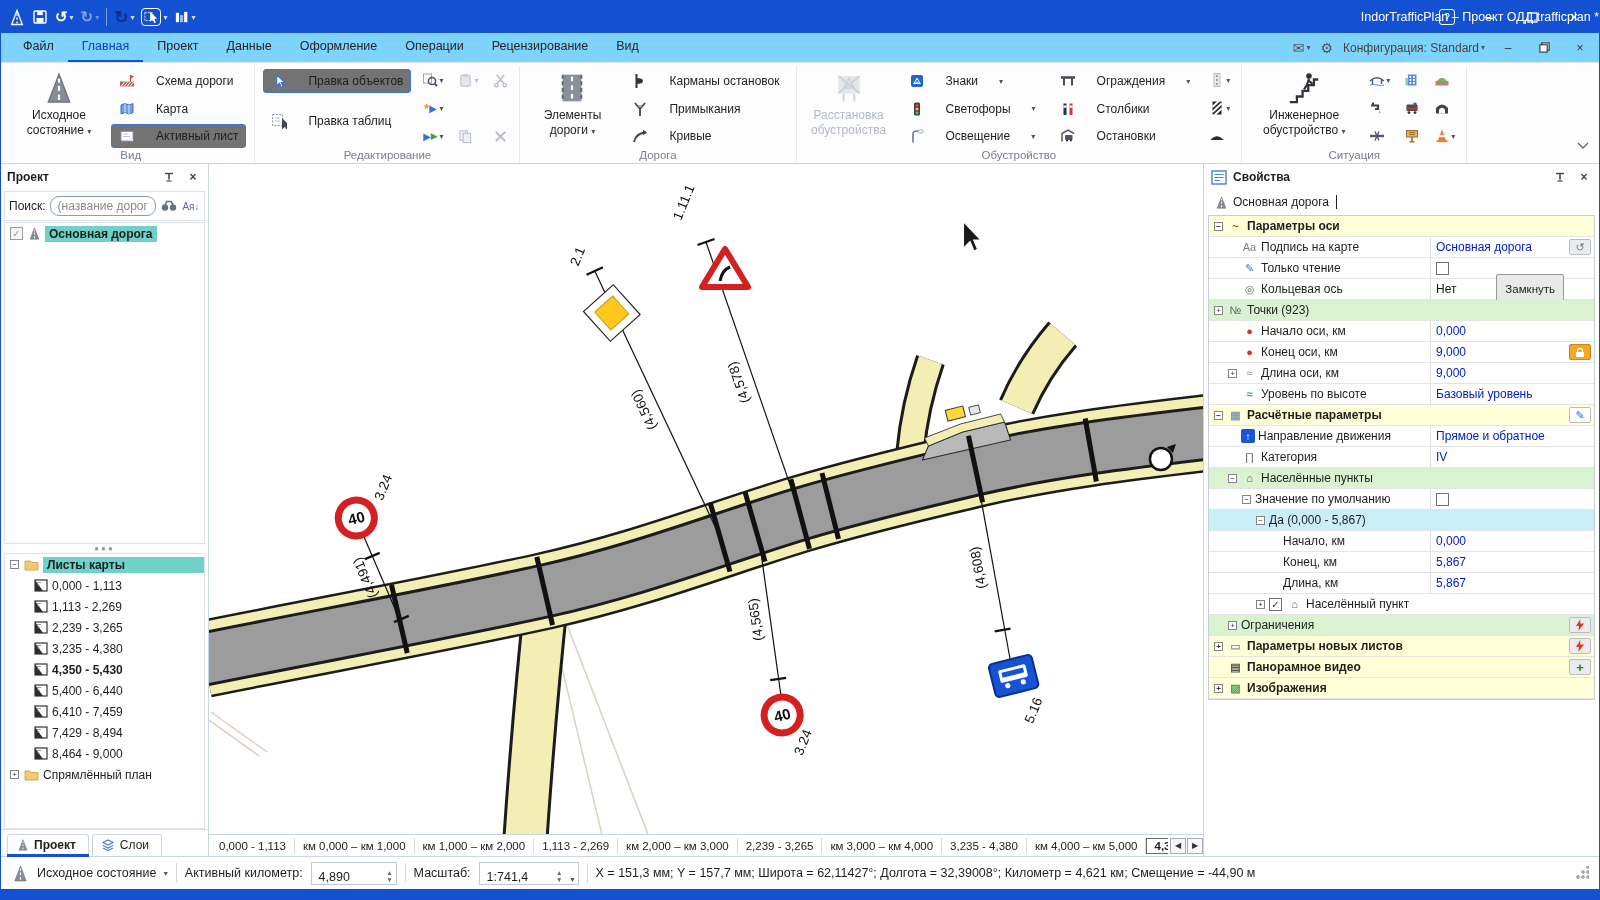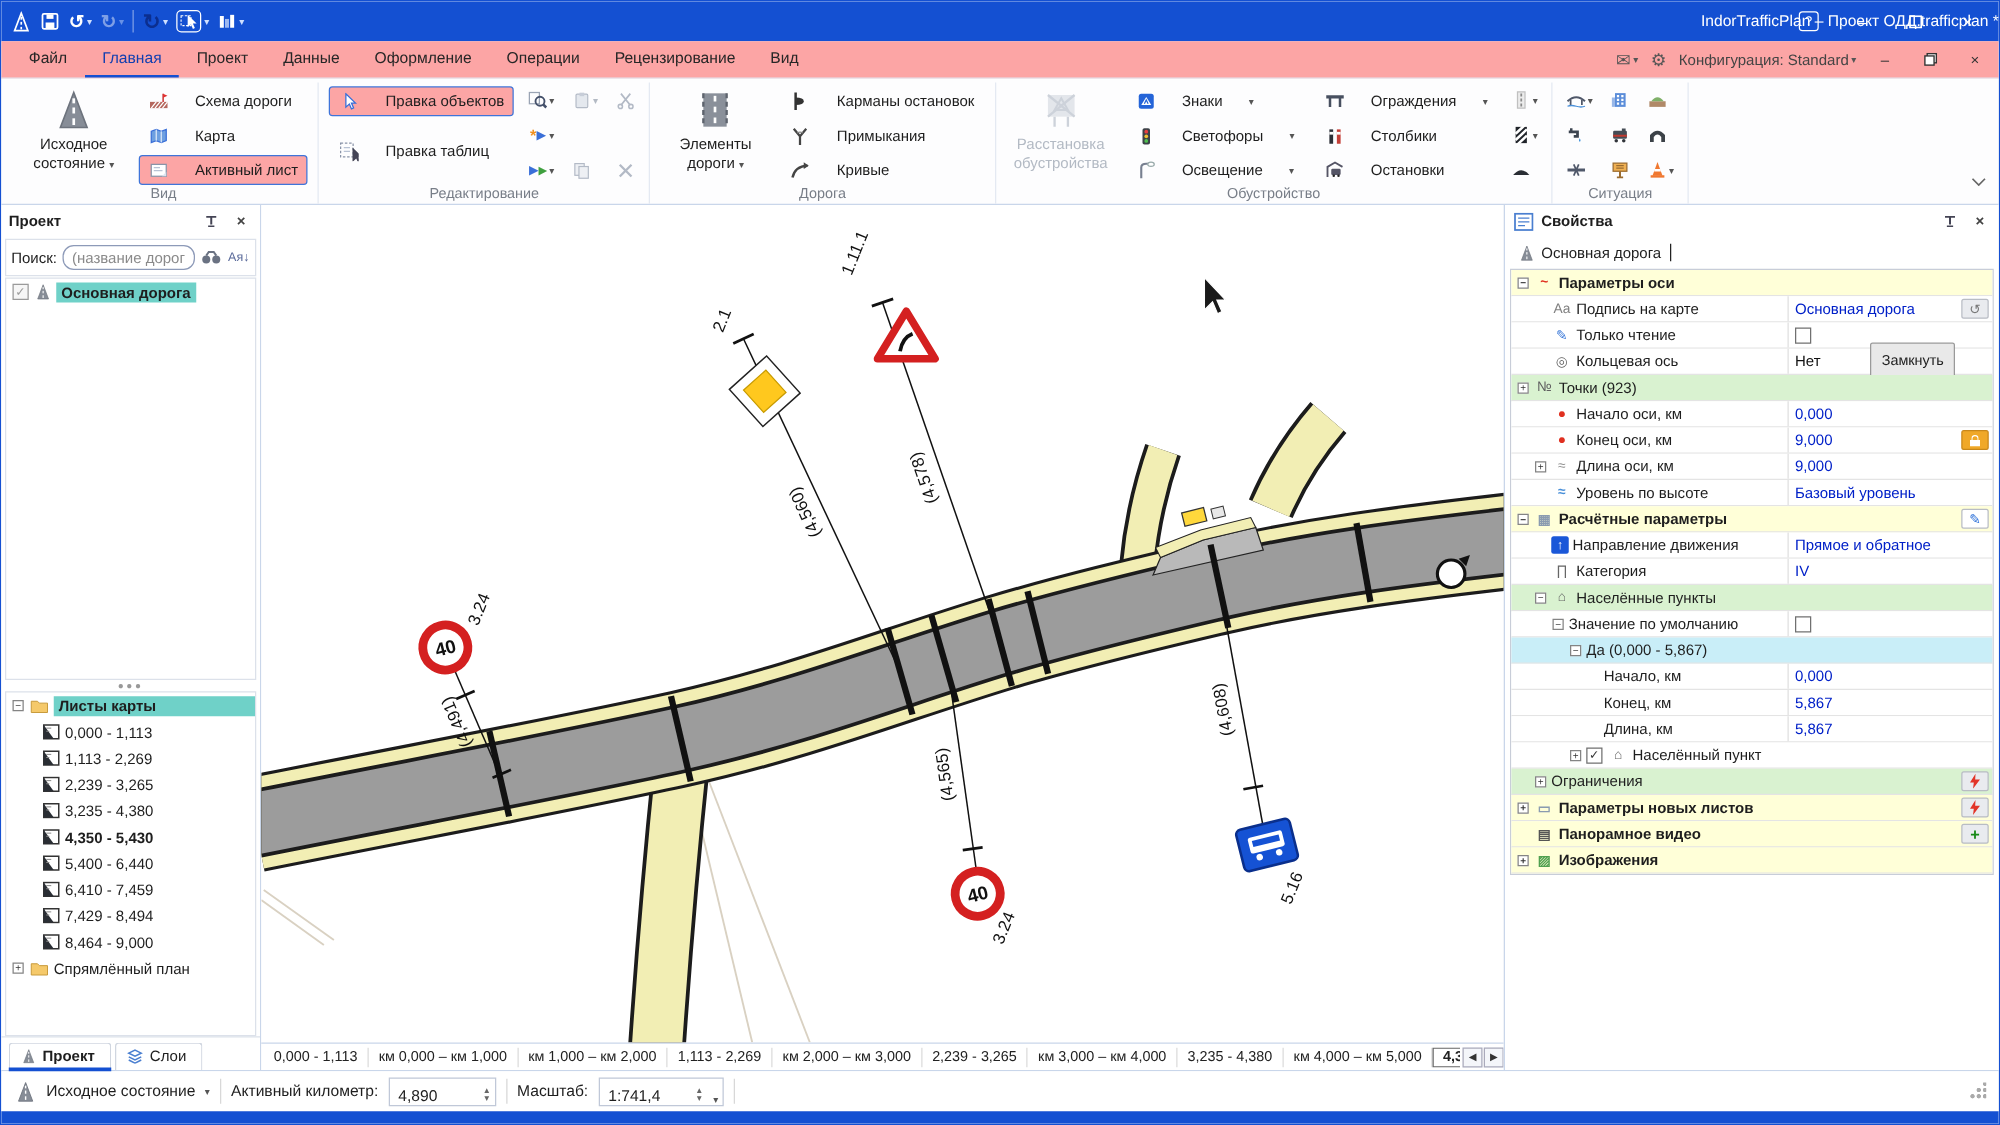--- a/index.html
+++ b/index.html
@@ -22,38 +22,38 @@
   .qbox { border:1.3px solid #fff; border-radius:4px; padding:1px 2px; display:flex; align-items:center; }
   .title-center { position:absolute; left:0; right:0; text-align:right; font-size:12.5px; pointer-events:none; }
   .win-controls { margin-left:auto; display:flex; align-items:center; z-index:2; }
   .wbtn { width:42px; height:28px; display:flex; align-items:center; justify-content:center; font-size:14px; color:#fff; }
   .helpbox { width:16px; height:16px; border:1.2px solid #fff; border-radius:3px; font-size:10px; display:flex; align-items:center; justify-content:center; margin-right:14px; }
   .undo-glyph { font-size:15px; font-weight:bold; }
   .dim { opacity:.45; }
   .darkarrow { color:#0b2e8f; font-size:17px; font-weight:bold; }
 
   
-  .menubar { height:30px; background:#fca5a5; border-bottom:1px solid #dfe6f2; display:flex; align-items:stretch; padding:0 8px; position:relative; }
+  .menubar { height:30px; background:#7dd3fc; border-bottom:1px solid #dfe6f2; display:flex; align-items:stretch; padding:0 8px; position:relative; }
   .menu-tabs { display:flex; align-items:stretch; }
   .menu-tab { padding:6px 14px 4px 14px; font-size:12.5px; color:#262626; border-bottom:2px solid transparent; }
   .menu-tab.active { color:#123fb0; border-bottom:2px solid #1450d2; }
   .menu-right { position:absolute; right:6px; top:0; height:29px; display:flex; align-items:center; gap:10px; color:#444; }
   .menu-right .glyph { font-size:14px; color:#555; }
   .mwbtn { width:26px; display:flex; justify-content:center; color:#333; }
 
   
   .ribbon { height:101px; background:#fdfdfe; border-bottom:1px solid #c9d6ea; display:flex; padding:3px 4px 0 6px; position:relative; }
   .rgroup { position:relative; padding:2px 8px 16px 8px; border-right:1px solid #e4e9f2; display:flex; gap:8px; align-items:flex-start; }
   .rgroup-label { position:absolute; bottom:2px; left:0; right:0; text-align:center; color:#787e88; font-size:11.5px; }
   .bigbtn { width:88px; display:flex; flex-direction:column; align-items:center; text-align:center; gap:3px; padding:3px 2px; border-radius:4px; }
   .bigbtn .blabel { line-height:1.25; }
   .chev { font-size:8px; color:#555; }
   .smallcol { display:flex; flex-direction:column; justify-content:space-between; height:80px; padding-top:1px; }
   .sbtn { display:flex; align-items:center; gap:21px; padding:2px 7px; border-radius:3px; border:1px solid transparent; height:24px; white-space:nowrap; }
-  .sbtn.active { border-color:#3f74d9; background:#fca5a5; }
+  .sbtn.active { border-color:#3f74d9; background:#737373; }
   .iconcol { display:flex; flex-direction:column; justify-content:space-between; height:80px; }
   .iconbtn { height:24px; display:flex; align-items:center; gap:1px; padding:0 3px; border-radius:3px; }
   .ic { width:16px; height:16px; display:inline-flex; align-items:center; justify-content:center; flex:0 0 auto; }
   .disabled-btn { color:#b3bac4; }
   .ribbon-collapse { position:absolute; right:10px; bottom:14px; color:#666; }
   .wand-star { color:#f09020; font-weight:bold; font-size:13px; }
   .arr-blue { color:#3a6fd8; font-size:10px; }
   .arr-green { color:#3fa03f; font-size:9px; }
 
   
@@ -529,20 +529,28 @@
             <svg width="16" height="16" viewBox="0 0 16 16">
               <path d="M1.5 12 Q8 4.5 14.5 12 Z" fill="#2a2e34"></path>
             </svg>
           </span>
         </div>
     </div>
     <div class="rgroup-label">Обустройство</div>
   </div>
 
   <div class="rgroup">
+    <div class="bigbtn" style="width:108px">
+      <svg width="34" height="34" viewBox="0 0 24 24">
+          <path d="M2 22 H7 V18 H11 V14 H15 V10 H19 V6 H22" stroke="#30343a" stroke-width="1.6" fill="none"></path>
+          <circle cx="15.5" cy="3.5" r="2" fill="#30343a"></circle>
+          <path d="M15.5 5.5 L14 10 M15.5 7 L18 9 M14 10 L12 13" stroke="#30343a" stroke-width="1.5" fill="none"></path>
+        </svg>
+      <span class="blabel"><span>Инженерное обустройство</span> <span class="chev">▾</span></span>
+    </div>
     <div class="iconcol">
       <div class="iconbtn">
           <span class="ic">
             <svg width="16" height="16" viewBox="0 0 16 16">
               <path d="M1 9 Q8 2.5 15 9" stroke="#50586a" stroke-width="1.6" fill="none"></path>
               <line x1="3.5" y1="8" x2="3.5" y2="12" stroke="#50586a" stroke-width="1.4"></line>
               <line x1="12.5" y1="8" x2="12.5" y2="12" stroke="#50586a" stroke-width="1.4"></line>
               <path d="M1 13 Q4 11.8 8 13 Q12 14.2 15 13" stroke="#4a90d9" fill="none"></path>
             </svg>
           </span>
@@ -1235,15 +1243,16 @@
   <span>Масштаб:</span>
   <span class="spin" style="min-width:100px;">
       <span style="flex:1;">1:741,4</span>
       <span class="spinarr">
         <span>▲</span>
         <span>▼</span>
       </span>
       <span class="chev">▾</span>
     </span>
   <span class="ssep"></span>
+  <span style="white-space:nowrap;">X = 151,3 мм; Y = 157,7 мм; Широта = 62,11427°; Долгота = 32,39008°; Километр = 4,621 км; Смещение = -44,90 м</span>
   <span class="grip"></span>
 </div>
 <div class="footer"></div>
 
 </body></html>

